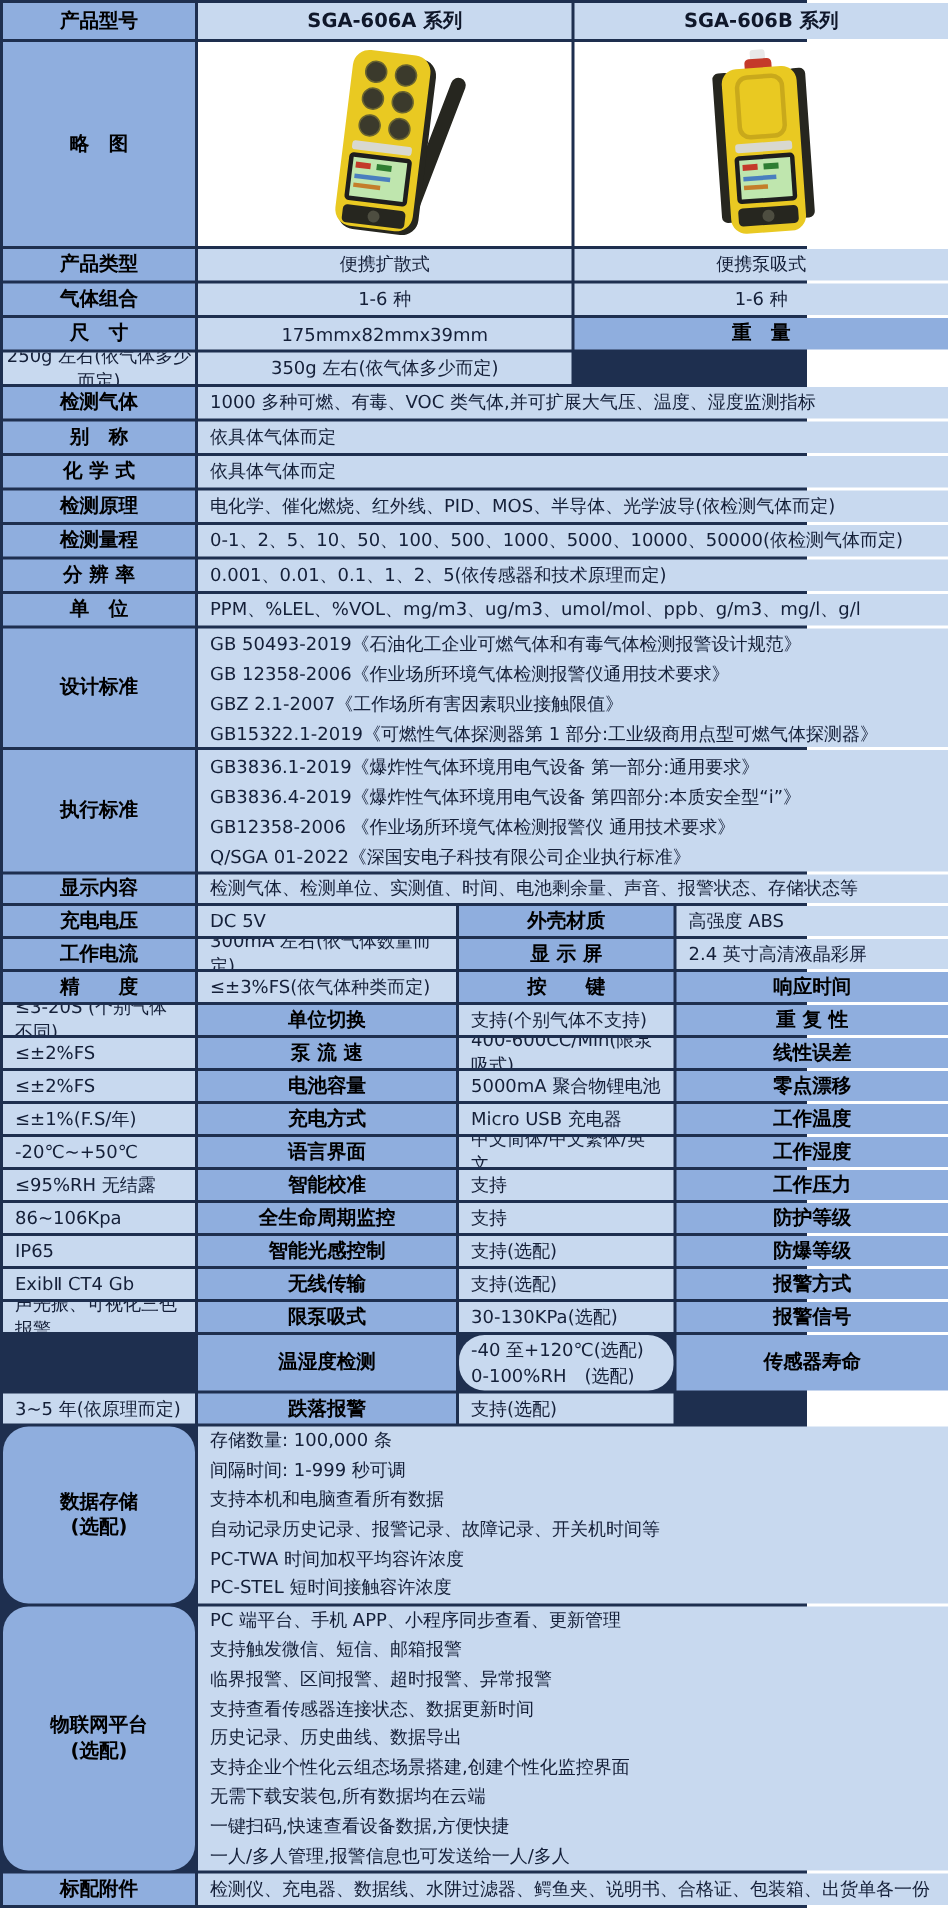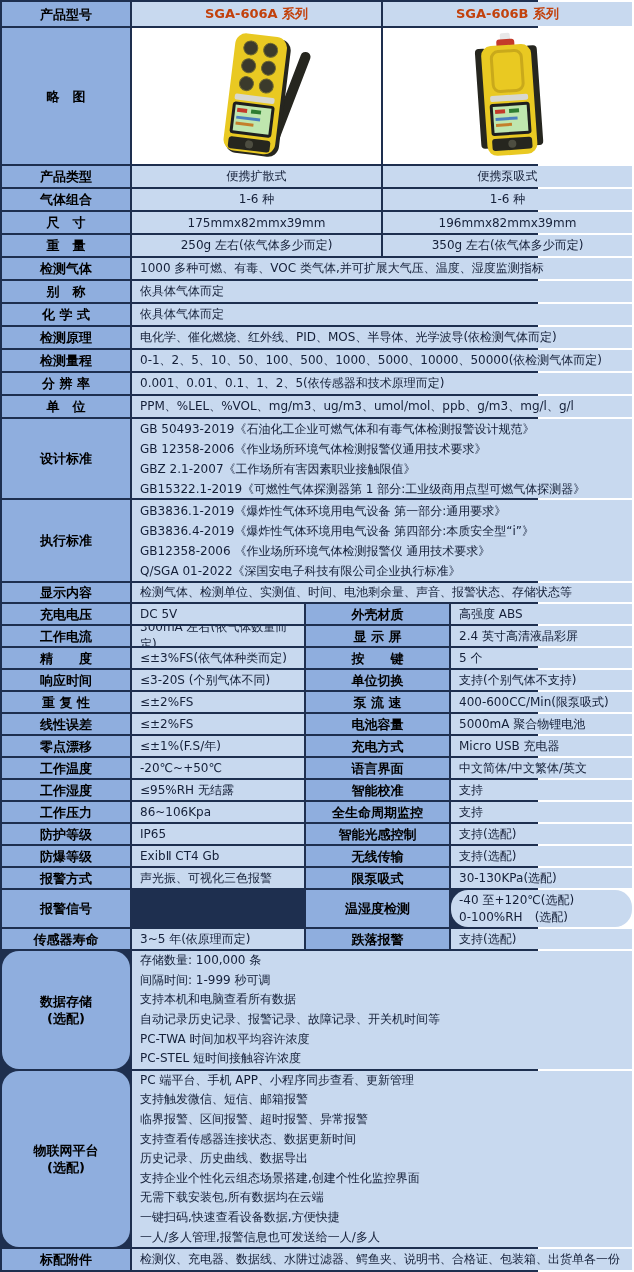--- a/index.html
+++ b/index.html
@@ -20,21 +20,21 @@
   .secE{grid-template-rows:118px 176px 21px;}
   .cell{display:flex;align-items:center;overflow:hidden;}
   .lbl{
     background:#8FAEDE;justify-content:center;text-align:center;
     font-weight:bold;color:#000;font-size:13px;line-height:15px;
   }
   .val{
     background:#C8D9EF;color:#141F38;font-size:12px;padding:6px 8px;
   }
   .hdr{
-    background:#C8D9EF;color:#c2410c;font-weight:bold;font-size:13px;
+    background:#C8D9EF;color:#0f172a;font-weight:bold;font-size:13px;
     justify-content:center;padding:0;
   }
   .center{justify-content:center;padding:0;text-align:center;}
   .white{background:#ffffff;justify-content:center;align-items:center;}
   .lines{flex-direction:column;align-items:flex-start;justify-content:center;text-align:right;}
   .lines div{line-height:19.6px;white-space:nowrap;}
   .std div{line-height:20px;}
   .pre{white-space:pre-line;line-height:17px;border-radius:17px;}
   .wrap{line-height:16px;margin-top:41px;}
   svg{display:block;}
@@ -101,21 +101,20 @@
     <div class="cell lbl">产品类型</div>
     <div class="cell val center">便携扩散式</div>
     <div class="cell val center">便携泵吸式</div>
 
     <div class="cell lbl">气体组合</div>
     <div class="cell val center">1-6 种</div>
     <div class="cell val center">1-6 种</div>
 
     <div class="cell lbl">尺　寸</div>
     <div class="cell val center">175mmx82mmx39mm</div>
-    <div class="cell val center">196mmx82mmx39mm</div>
 
     <div class="cell lbl">重　量</div>
     <div class="cell val center">250g 左右(依气体多少而定)</div>
     <div class="cell val center">350g 左右(依气体多少而定)</div>
   </div>
 
   <div class="sec g2 secB">
     <div class="cell lbl">检测气体</div>
     <div class="cell val">1000 多种可燃、有毒、VOC 类气体,并可扩展大气压、温度、湿度监测指标</div>
     <div class="cell lbl">别　称</div>
@@ -158,21 +157,20 @@
     <div class="cell val">高强度 ABS</div>
 
     <div class="cell lbl">工作电流</div>
     <div class="cell val">300mA 左右(依气体数量而定)</div>
     <div class="cell lbl">显 示 屏</div>
     <div class="cell val">2.4 英寸高清液晶彩屏</div>
 
     <div class="cell lbl">精　　度</div>
     <div class="cell val">≤±3%FS(依气体种类而定)</div>
     <div class="cell lbl">按　　键</div>
-    <div class="cell val">5 个</div>
 
     <div class="cell lbl">响应时间</div>
     <div class="cell val">≤3-20S (个别气体不同)</div>
     <div class="cell lbl">单位切换</div>
     <div class="cell val">支持(个别气体不支持)</div>
 
     <div class="cell lbl">重 复 性</div>
     <div class="cell val">≤±2%FS</div>
     <div class="cell lbl">泵 流 速</div>
     <div class="cell val">400-600CC/Min(限泵吸式)</div>

